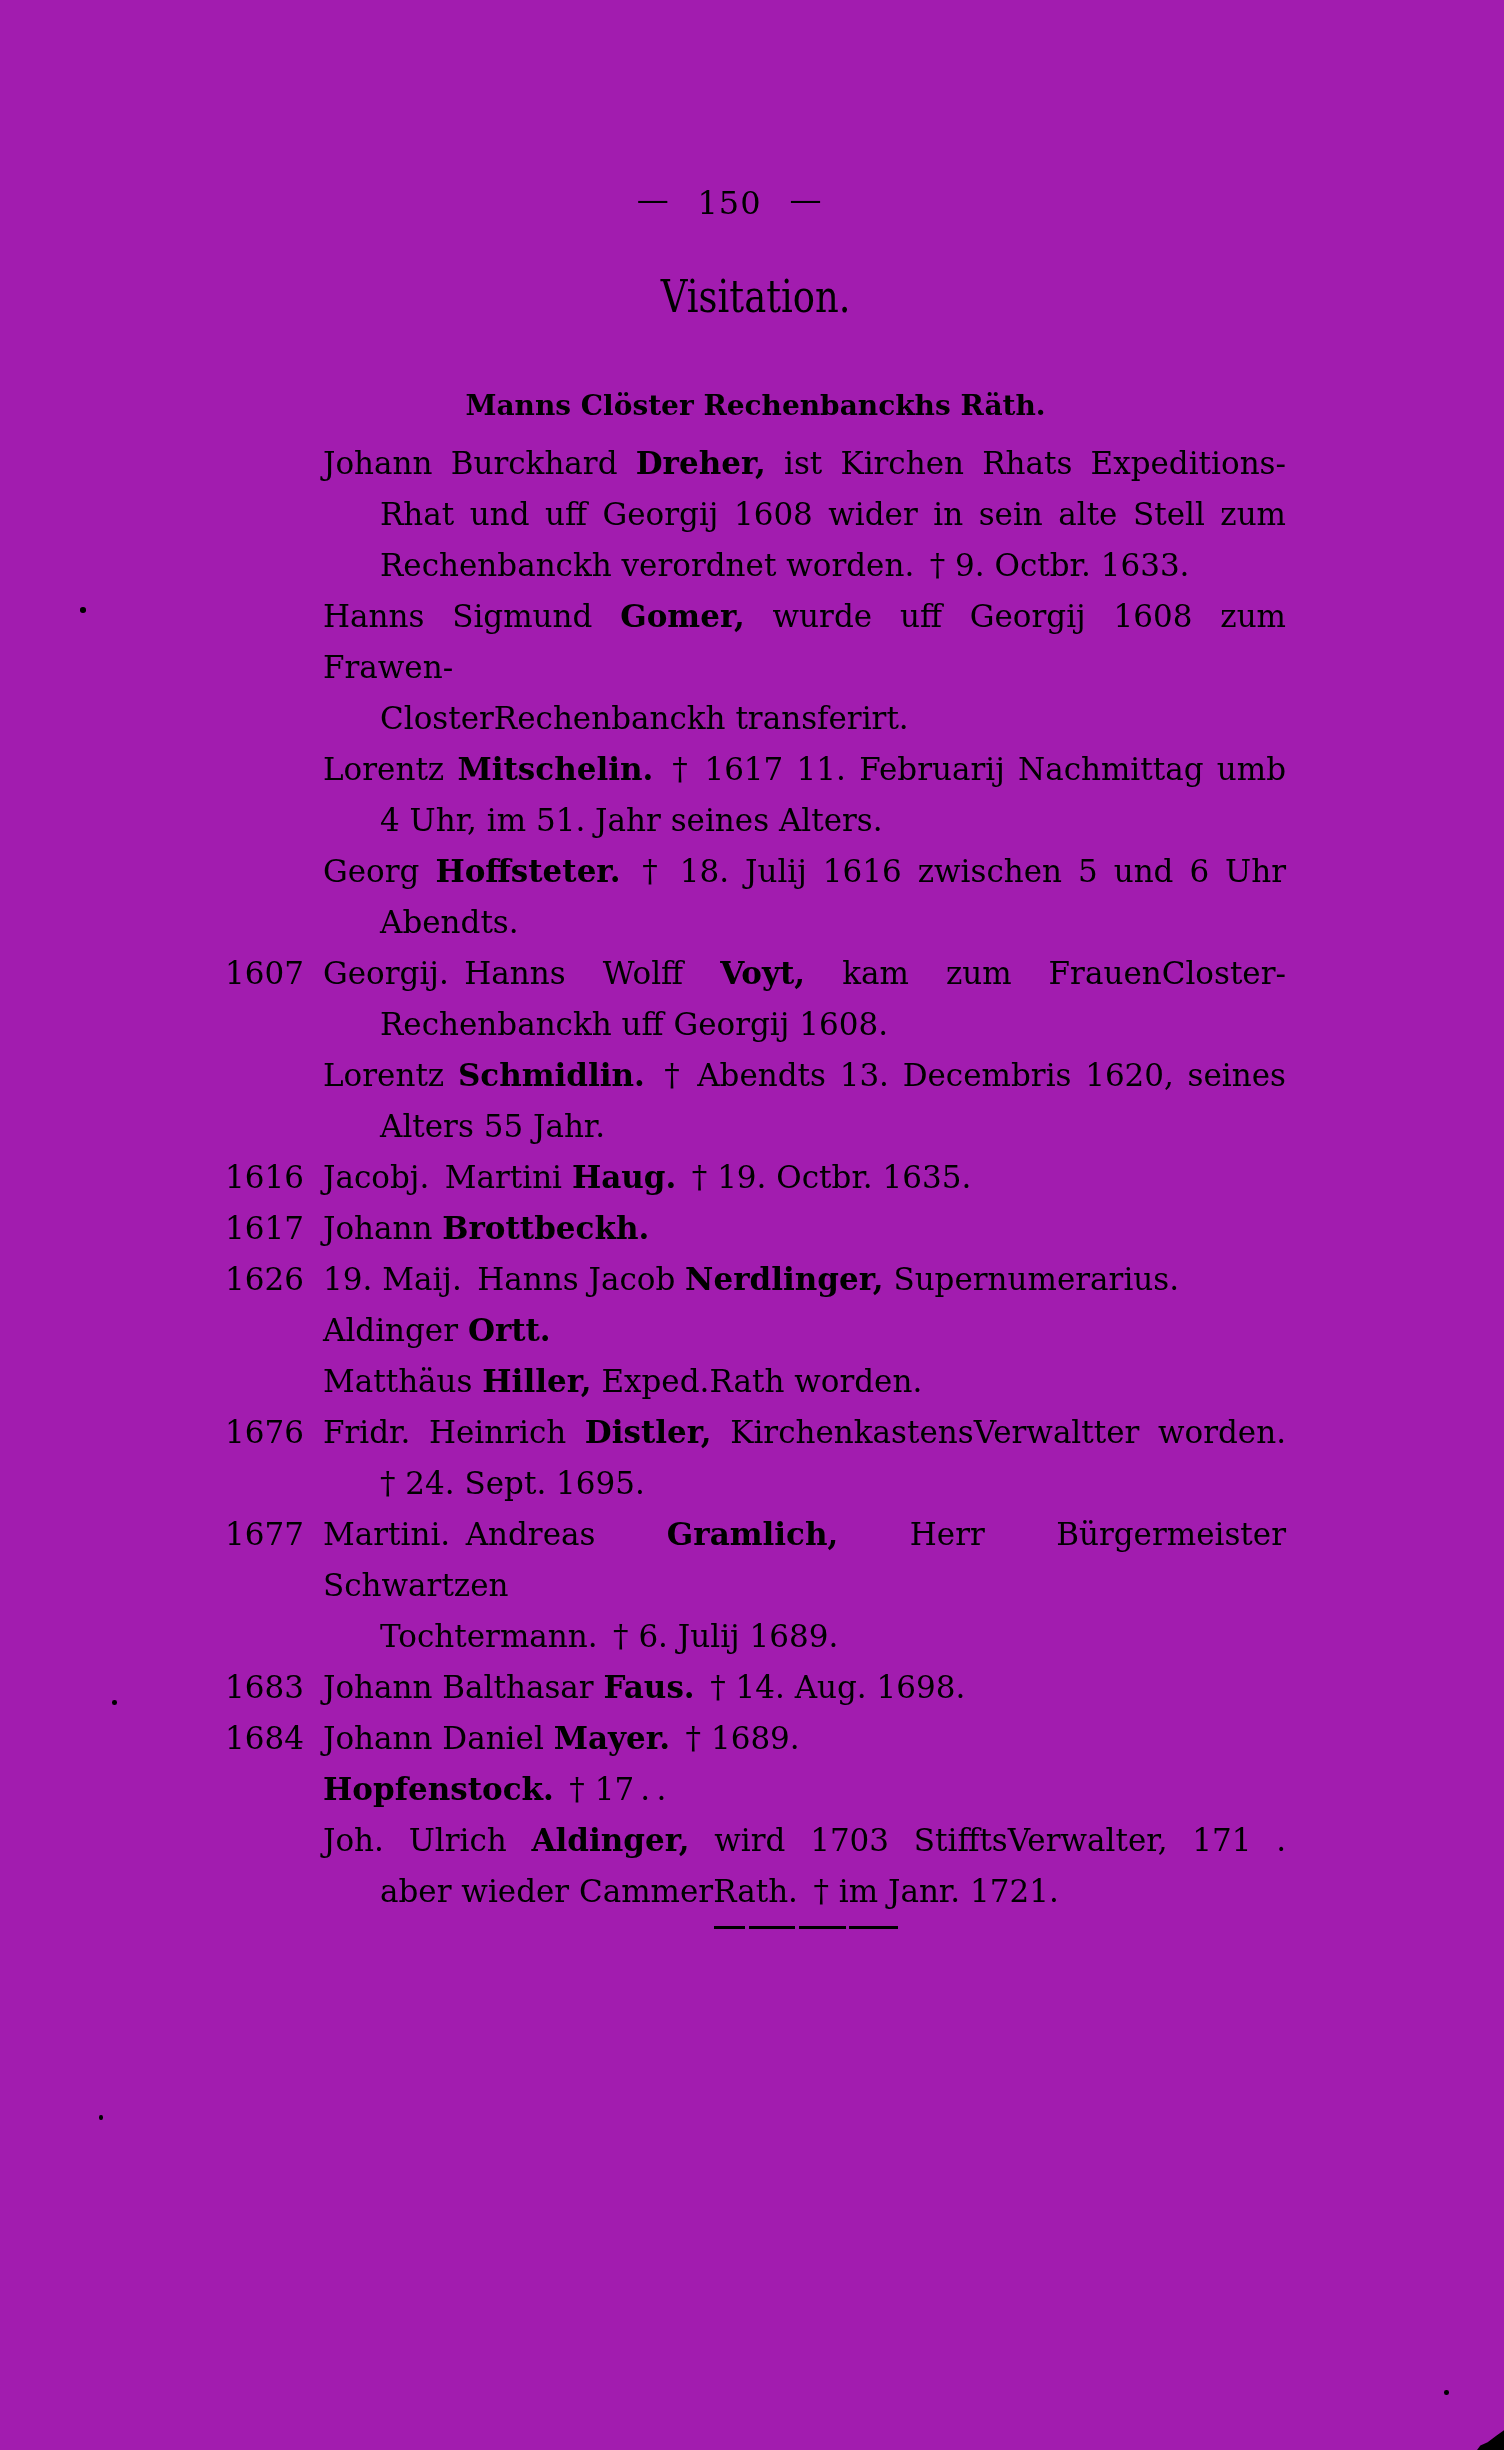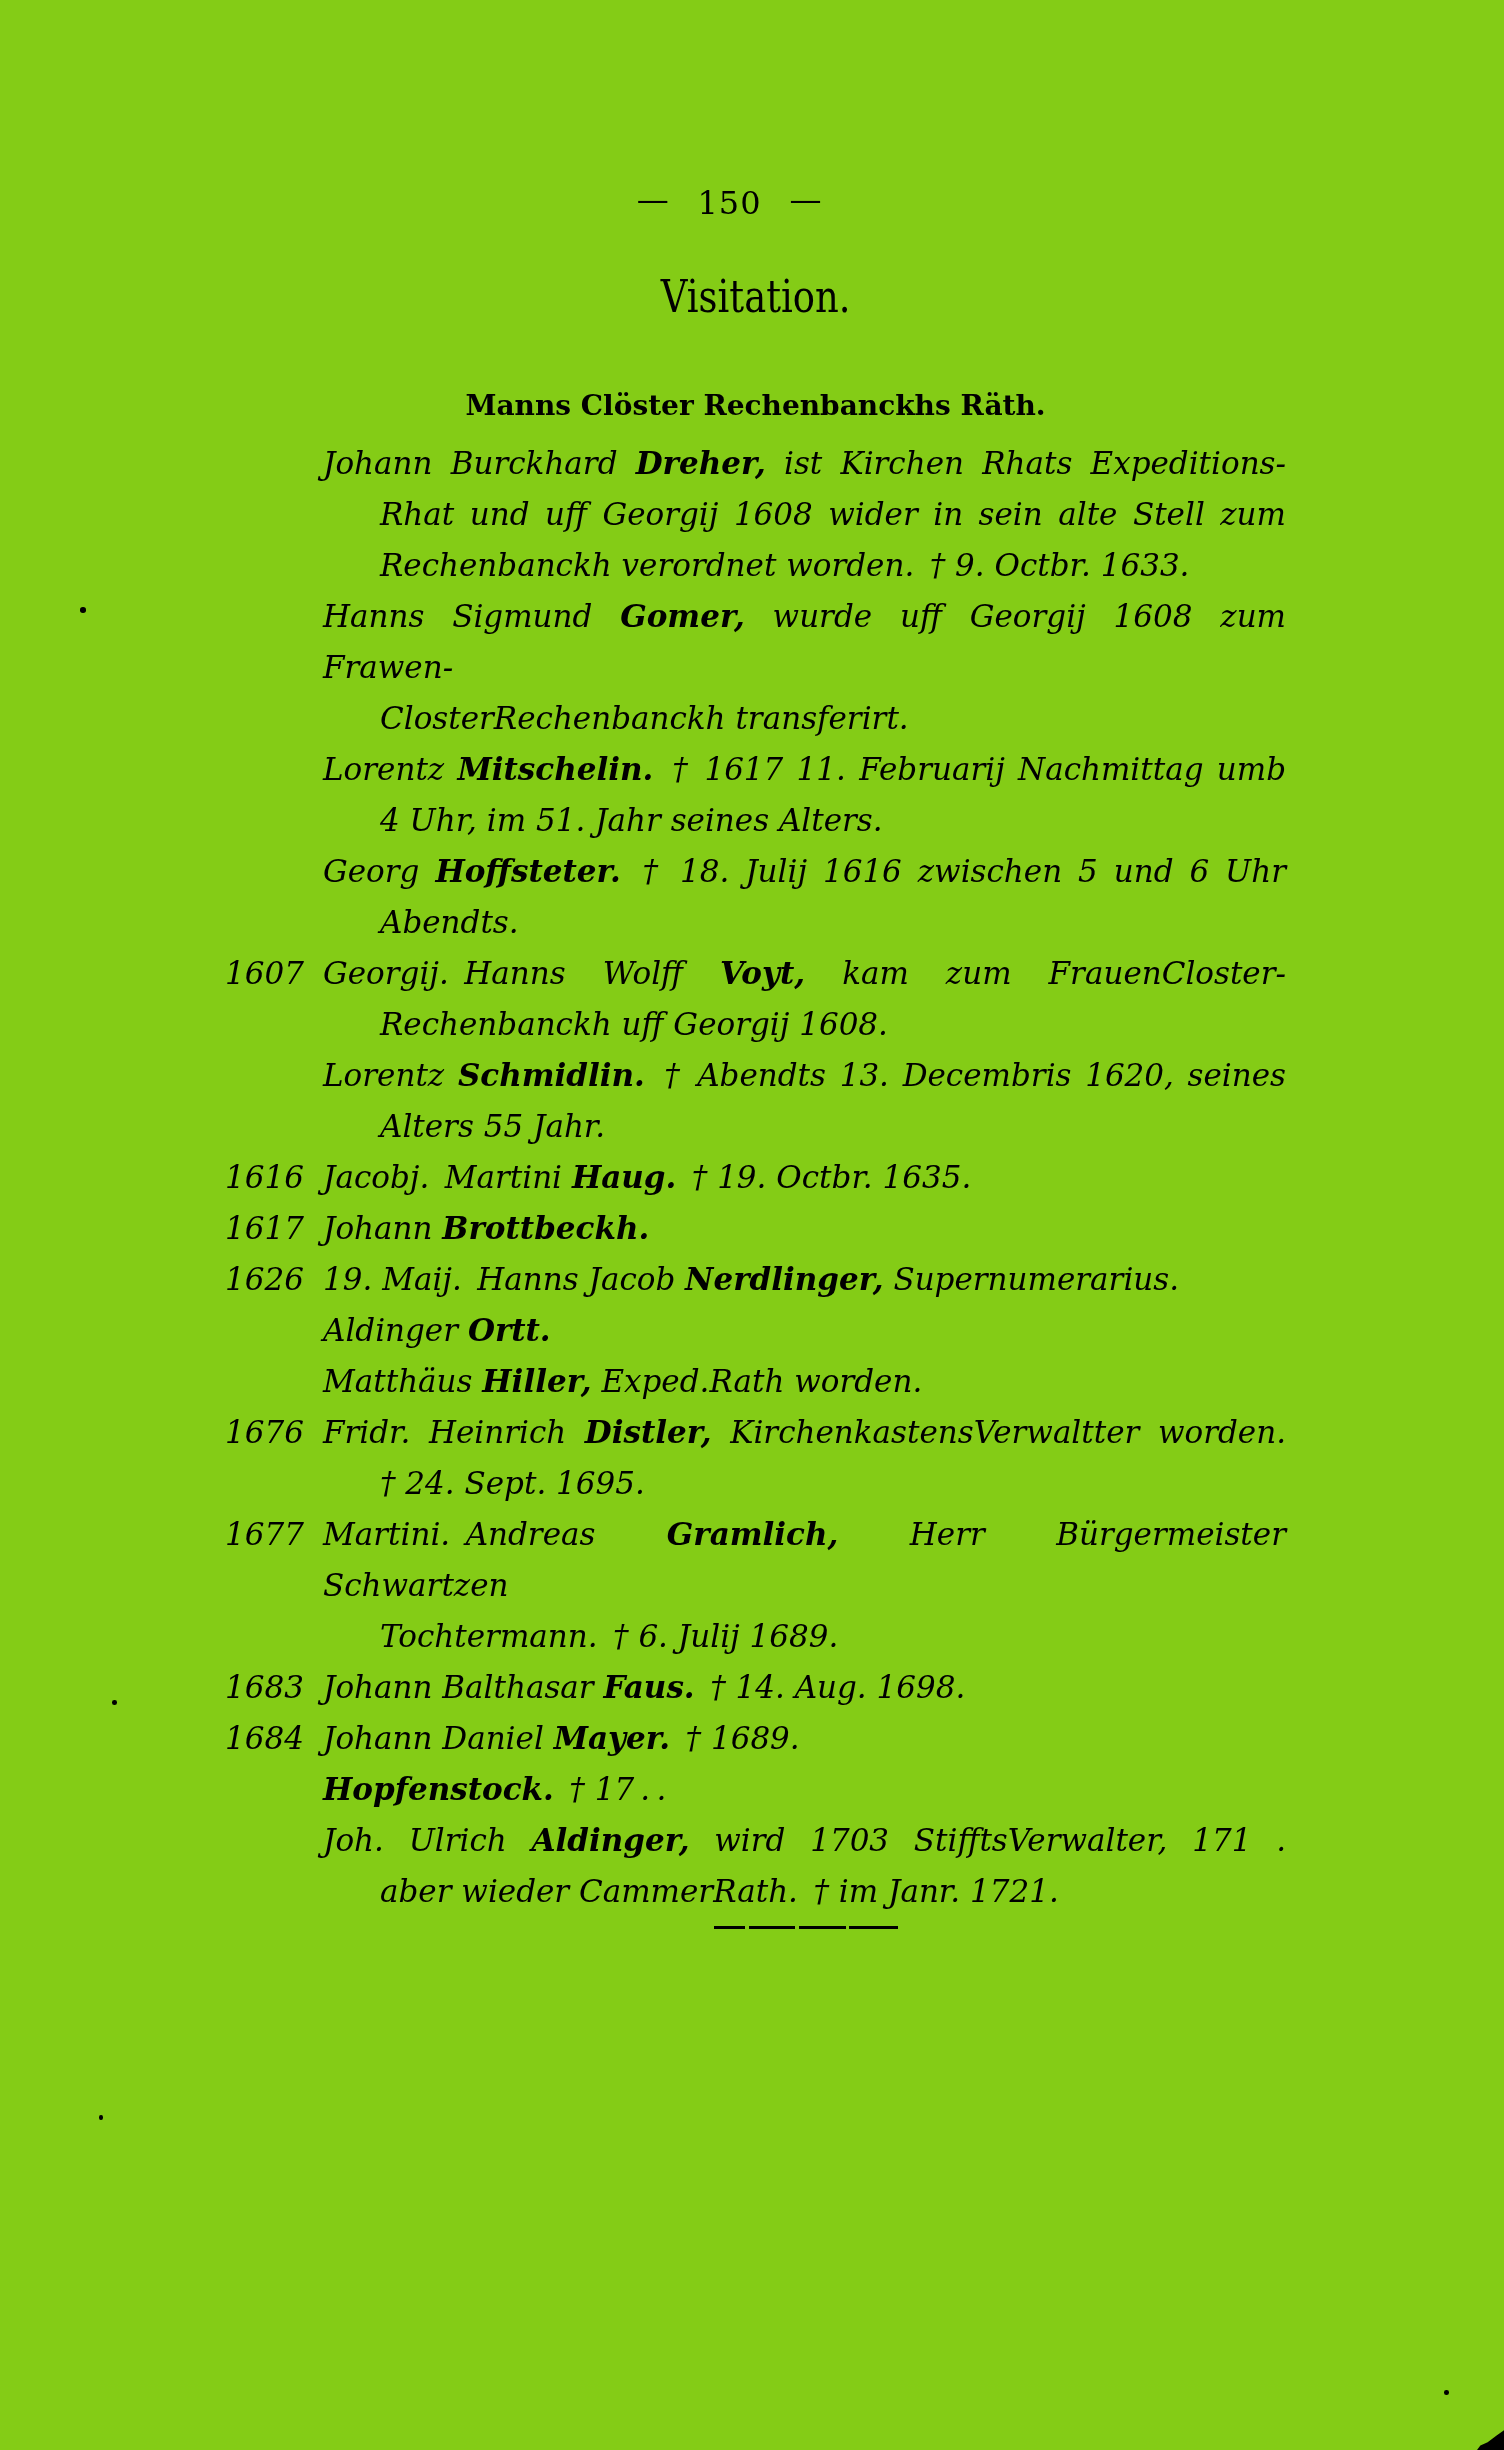--- a/index.html
+++ b/index.html
@@ -1,19 +1,19 @@
 <!DOCTYPE html>
 <html style="font-size:15px"><head>
 <meta charset="utf-8">
 <style>
   html,body{margin:0;padding:0;background:#e8e8e8;}
   .page{
     position:relative;
     width:1505px;height:2450px;
-    background:#84cc16;
+    background:#a21caf;
     color:#000;
     font-family:"DejaVu Serif","Liberation Serif",serif;
     overflow:hidden;
   }
   .pageno{
     position:absolute;top:184px;left:199px;width:1061px;
     text-align:center;font-size:32px;letter-spacing:0.9px;
     white-space:nowrap;
   }
   .pageno .dash{display:inline-block;margin:0 28px;transform:translateY(-3.7px);}
@@ -21,21 +21,21 @@
     position:absolute;top:270px;left:225px;width:1061px;
     text-align:center;font-weight:normal;font-size:45px;
   }
   .title .squeeze{display:inline-block;transform:scaleX(.82);transform-origin:center;letter-spacing:0px;}
   .subtitle{
     position:absolute;top:365px;left:225px;width:1061px;
     text-align:center;font-weight:bold;font-size:28px;margin-top:24px;
   }
   .body-block{
     position:absolute;left:225px;top:438px;width:1061px;
-    font-size:31px;line-height:51px;font-style:italic;
+    font-size:31px;line-height:51px;
   }
   .line{position:relative;padding-left:98px;}
   .line.cont{padding-left:155px;}
   .line .gutter{position:absolute;left:0;top:0;}
   .line.justify{text-align:justify;text-align-last:justify;}
   .seg.bold{font-weight:bold;}
   .divider{
     position:absolute;left:714px;top:1926px;width:184px;height:2.8px;
     background:linear-gradient(90deg,#000 0 17%,transparent 17% 19%,#000 19% 44%,transparent 44% 46%,#000 46% 72%,transparent 72% 73.5%,#000 73.5% 100%);
   }

